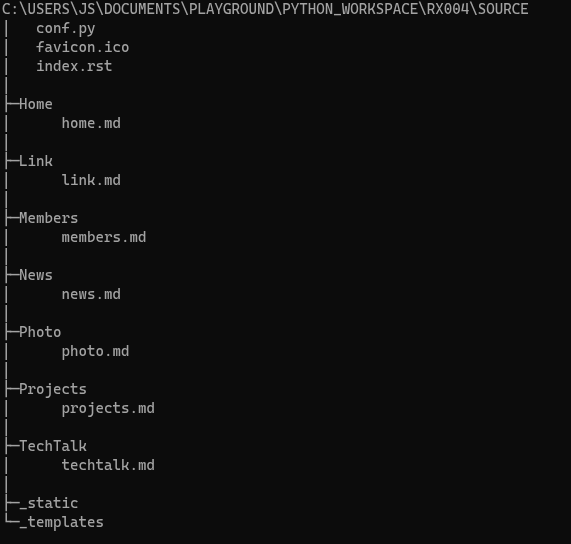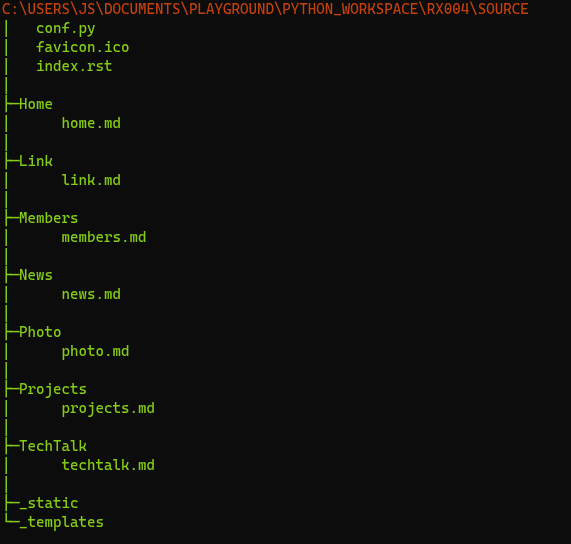--- a/index.html
+++ b/index.html
@@ -11,28 +11,28 @@
     font-family: "Cascadia Mono", "Consolas", "Courier New", monospace;
     font-size: 14.5px;
     line-height: 19px;
     color: #e5e5e5;
     overflow: hidden;
   }
   .terminal {
     padding: 0 2px;
   }
   .path {
-    color: #c2410c;
+    color: #a3a3a3;
     white-space: pre;
   }
   pre.tree {
     margin: 0;
     white-space: pre;
     font-family: inherit;
-    color: #84cc16;
+    color: #a3a3a3;
   }
 </style>
 </head>
 <body>
 
 <div class="terminal">
   <div class="path">C:\USERS\JS\DOCUMENTS\PLAYGROUND\PYTHON_WORKSPACE\RX004\SOURCE</div>
   <pre class="tree">│   conf.py
 │   favicon.ico
 │   index.rst

